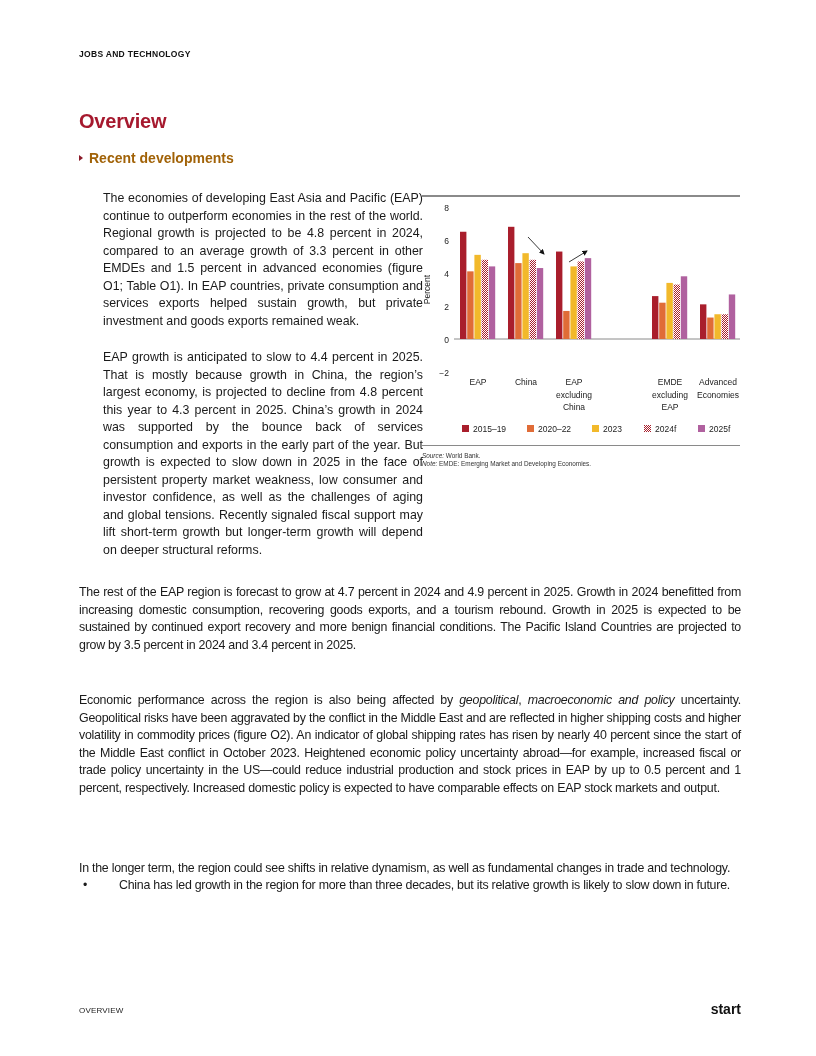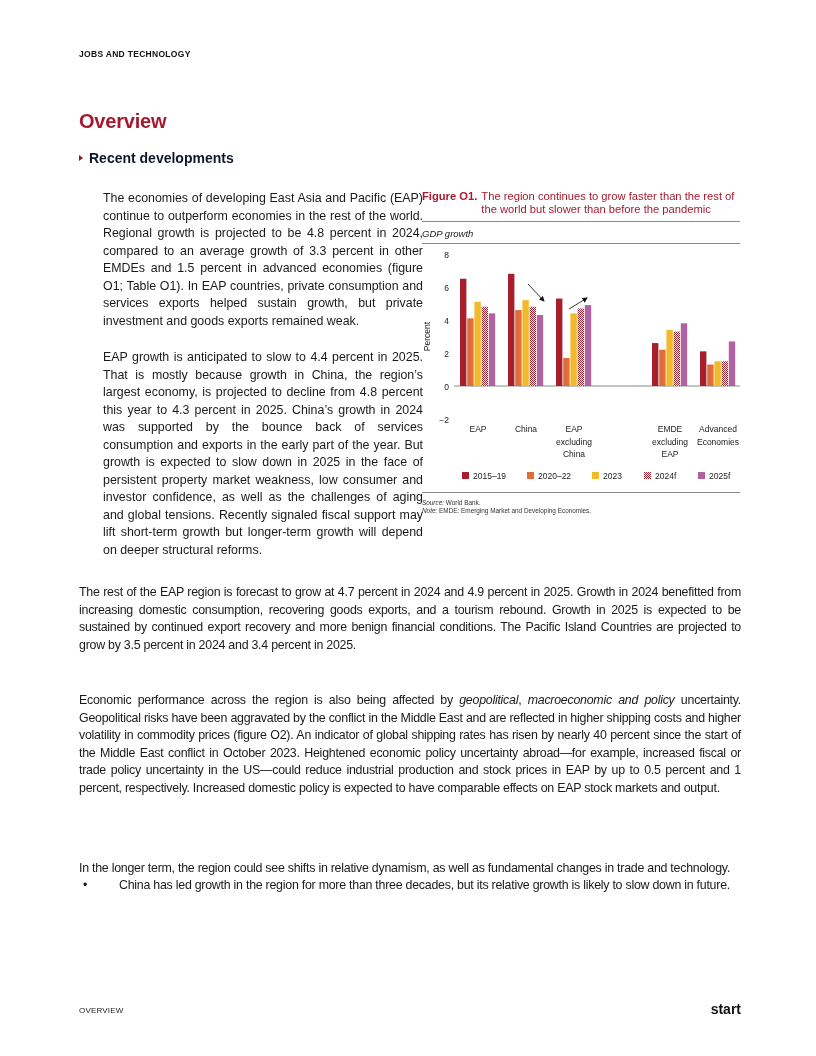--- a/index.html
+++ b/index.html
@@ -1,21 +1,21 @@
 <!DOCTYPE html>
 <html><head>
   <meta charset="utf-8">
   <style>
     * { margin: 0; padding: 0; box-sizing: border-box; }
     html, body { width: 816px; height: 1056px; background: #ffffff; }
     body { position: relative; font-family: "Liberation Sans", "DejaVu Sans", sans-serif; color: #1a1a1a; overflow: hidden; }
 
     .running-head { position: absolute; left: 79px; top: 33px; font-size: 8.5px; font-weight: bold; letter-spacing: 0.3px; color: #111; margin-top: 16px; }
     .page-title { position: absolute; left: 79px; top: 110px; font-size: 20px; font-weight: bold; color: #a6192e; letter-spacing: -0.2px; }
-    .section-head { position: absolute; left: 79px; top: 150px; font-size: 14px; font-weight: bold; color: #0f172a; display: flex; align-items: center; }
+    .section-head { position: absolute; left: 79px; top: 150px; font-size: 14px; font-weight: bold; color: #a16207; display: flex; align-items: center; }
     .section-head .tri { display: inline-block; width: 0; height: 0; border-top: 3.5px solid transparent; border-bottom: 3.5px solid transparent; border-left: 4px solid #8b1a28; margin-right: 6px; }
 
     .para { position: absolute; font-size: 12.4px; line-height: 17.5px; text-align: justify; color: #1a1a1a; }
     .para.left { left: 79px; width: 320px; margin-left: 24px; }
     .para.full { left: 79px; width: 662px; letter-spacing: -0.25px; }
 
     .figure { position: absolute; left: 422px; top: 190px; width: 318px; }
     .fig-title { font-size: 11.2px; line-height: 13px; color: #a6192e; display: flex; }
     .fig-title .lbl { font-weight: bold; white-space: nowrap; margin-right: 4px; }
     .fig-title .txt { flex: 1; }
@@ -42,26 +42,21 @@
 
 <h2 class="section-head">
   <span class="tri"></span>
   <span>Recent developments</span>
 </h2>
 
 <p class="para left" style="top:190px;">The economies of developing East Asia and Pacific (EAP) continue to outperform economies in the rest of the world. Regional growth is projected to be 4.8 percent in 2024, compared to an average growth of 3.3 percent in other EMDEs and 1.5 percent in advanced economies (figure O1; Table O1). In EAP countries, private consumption and services exports helped sustain growth, but private investment and goods exports remained weak.</p>
 <p class="para left" style="top:349px;">EAP growth is anticipated to slow to 4.4 percent in 2025. That is mostly because growth in China, the region’s largest economy, is projected to decline from 4.8 percent this year to 4.3 percent in 2025. China’s growth in 2024 was supported by the bounce back of services consumption and exports in the early part of the year. But growth is expected to slow down in 2025 in the face of persistent property market weakness, low consumer and investor confidence, as well as the challenges of aging and global tensions. Recently signaled fiscal support may lift short-term growth but longer-term growth will depend on deeper structural reforms.</p>
 
 <div class="figure">
-  <div class="fig-title">
-    <span class="lbl">Figure O1.</span>
-    <span class="txt">The region continues to grow faster than the rest of the world but slower than before the pandemic</span>
-  </div>
   <div class="rule" style="margin-top:5px;"></div>
-  <div class="fig-sub">GDP growth</div>
   <div class="rule"></div>
   <div class="chart" style="height: 244px;">
     <svg id="chart-svg" width="318" height="244">
         <defs>
           <pattern id="checker" width="2" height="2" patternUnits="userSpaceOnUse">
             <rect width="2" height="2" fill="#ffffff"></rect>
             <rect width="1" height="1" fill="#a91e2c"></rect>
             <rect x="1" y="1" width="1" height="1" fill="#a91e2c"></rect>
           </pattern>
           <marker id="arrowhead" markerWidth="6" markerHeight="6" refX="5" refY="3" orient="auto">

